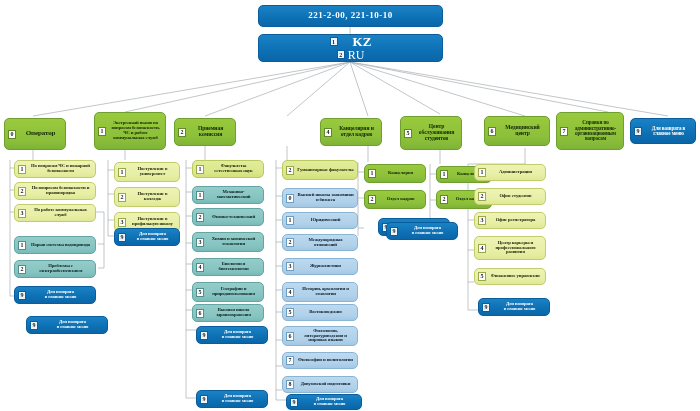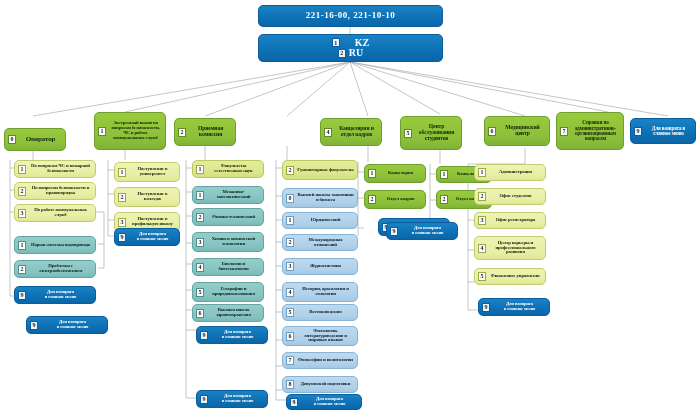--- a/index.html
+++ b/index.html
@@ -175,33 +175,33 @@
       <path d="M468,172 L474,172"></path>
       <path d="M468,196 L474,196"></path>
       <path d="M468,220 L474,220"></path>
       <path d="M468,250 L474,250"></path>
       <path d="M468,282 L474,282"></path>
       <path d="M468,310 L478,310"></path>
       <path d="M468,164 L525,164"></path>
     </g>
   </svg>
 <div class="node blue title" style="left: 258px; top: 5px; width: 185px; height: 22px;">
-      <span class="lbl">221-16-00,     221-10-10</span>
+      <span class="lbl">221-2-00,     221-10-10</span>
     </div>
     <div class="node blue" style="left: 258px; top: 34px; width: 185px; height: 28px; flex-direction: column; align-items: center; justify-content: center;">
       <div style="display: flex; align-items: center;">
         <span class="num">1</span>
-        <span style="color: rgb(255, 255, 255); font-weight: bold; font-size: 10px; padding-left: 12px;">KZ</span>
+        <span style="color: rgb(255, 255, 255); font-weight: bold; font-size: 13px; padding-left: 12px;">KZ</span>
       </div>
       <div style="display: flex; align-items: center;">
         <span class="num">2</span>
-        <span style="color: rgb(255, 255, 255); font-weight: bold; font-size: 10px;">RU</span>
+        <span style="color: rgb(255, 255, 255); font-weight: normal; font-size: 12px;">RU</span>
       </div>
     </div>
-    <div class="node green t1" style="left: 4px; top: 128px; width: 62px; height: 23px;">
+    <div class="node green t1" style="left: 4px; top: 118px; width: 62px; height: 32px;">
       <span class="num">0</span>
       <span class="lbl">Оператор</span>
     </div>
     <div class="node green t4" style="left: 94px; top: 112px; width: 72px; height: 38px;">
       <span class="num">1</span>
       <span class="lbl">Экстренный вызов по вопросам безопасности, ЧС и работе коммунальных служб</span>
     </div>
     <div class="node green t2" style="left: 174px; top: 118px; width: 62px; height: 28px;">
       <span class="num">2</span>
       <span class="lbl">Приемная комиссия</span>

